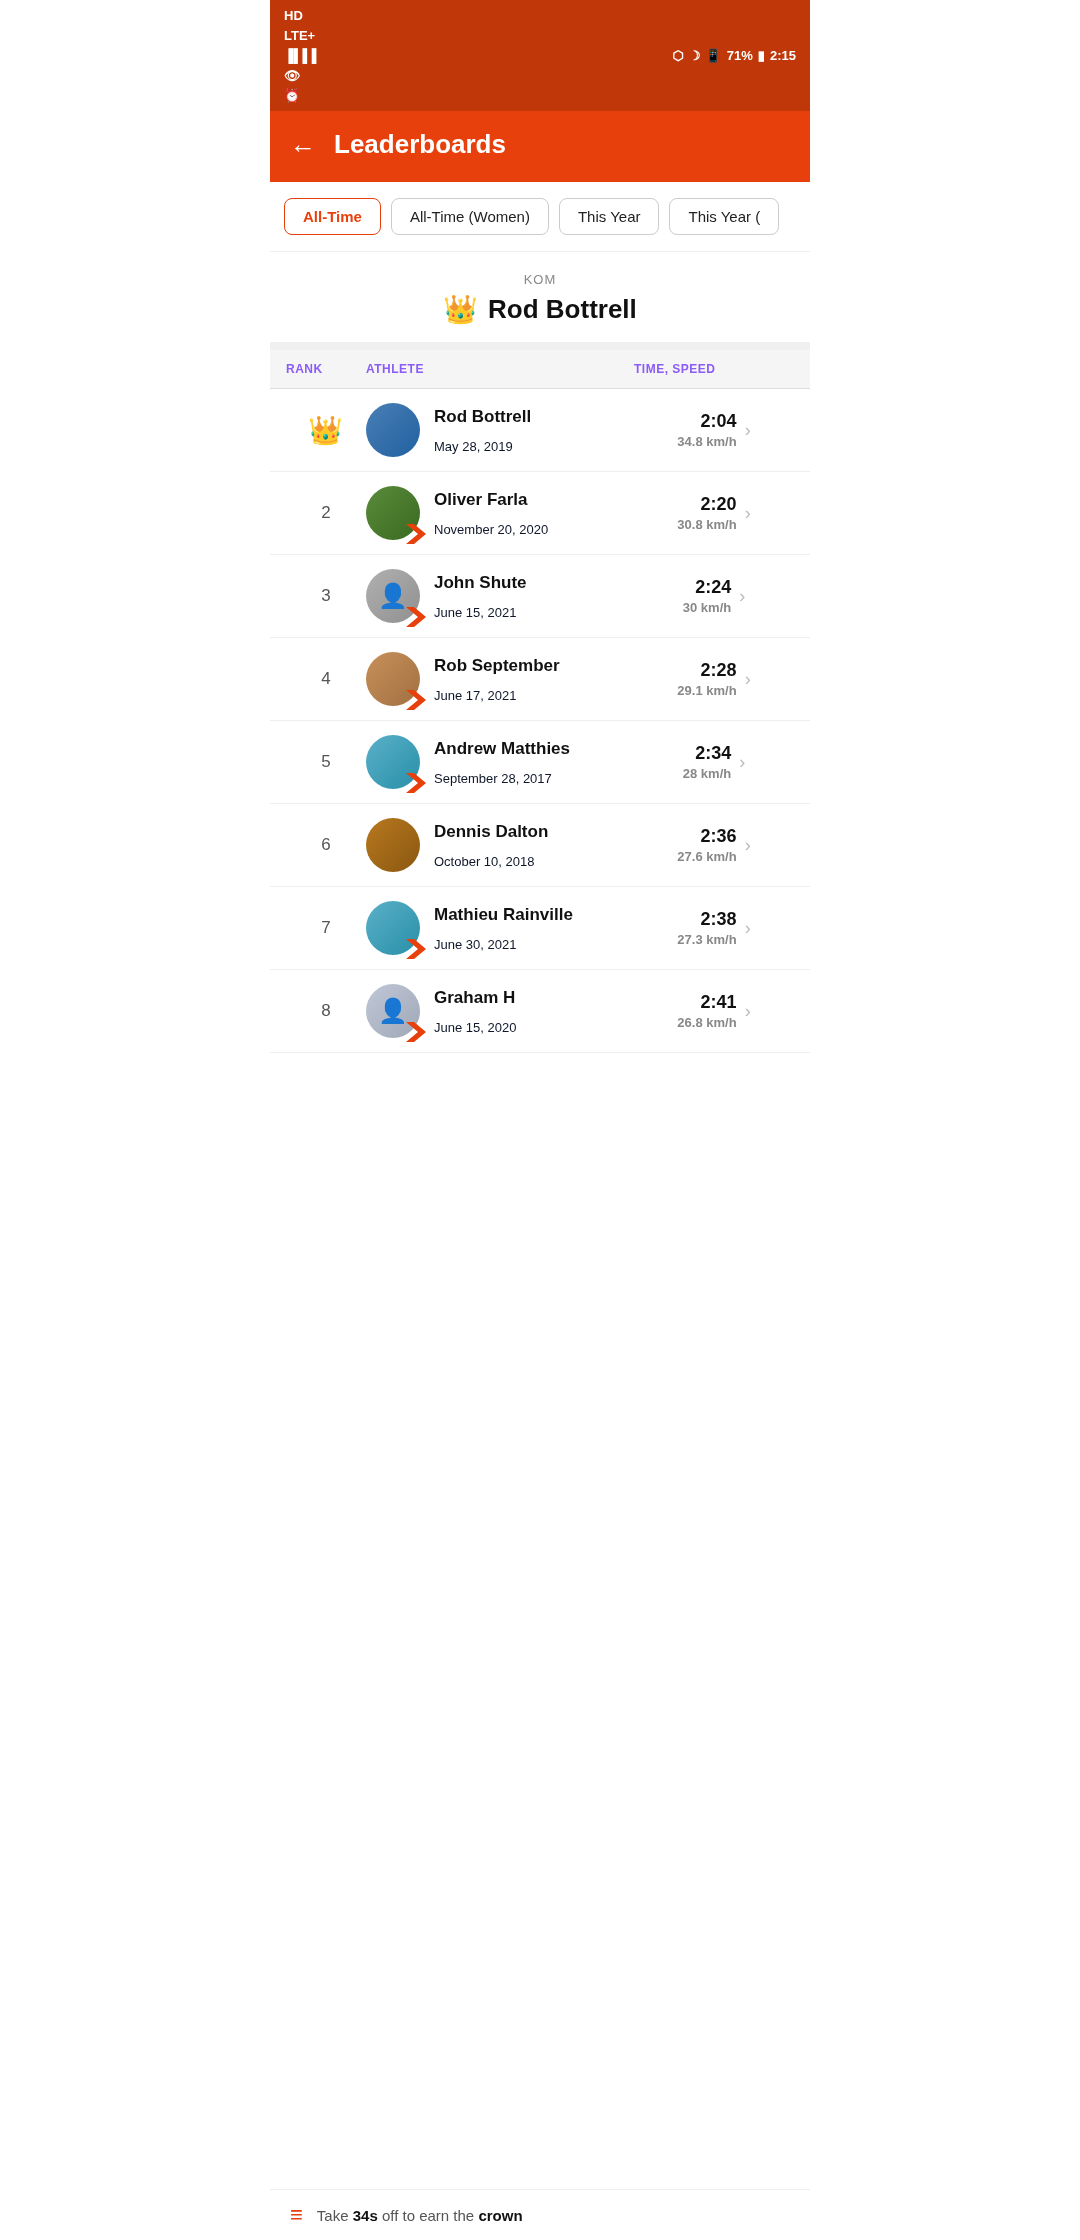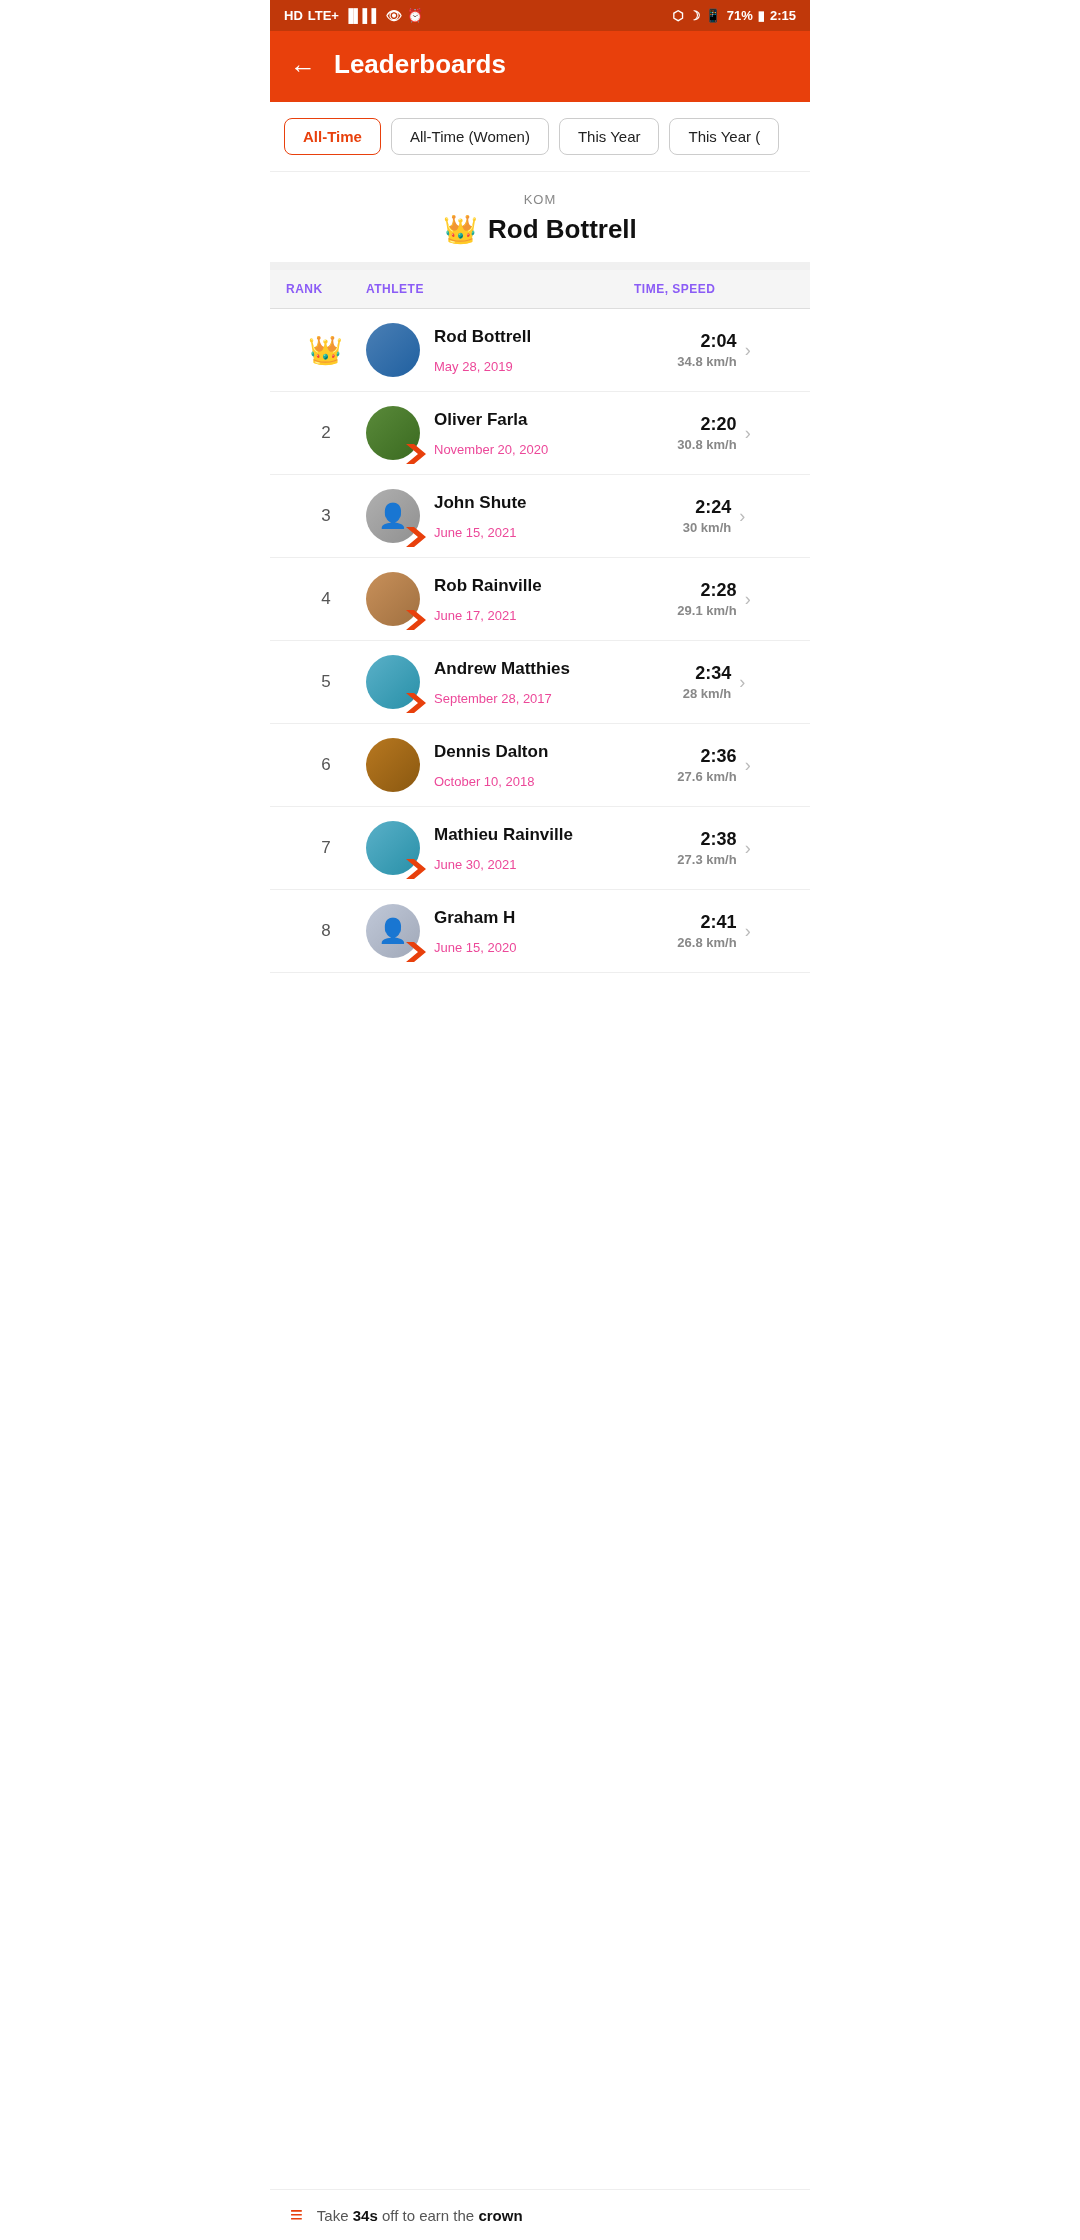--- a/index.html
+++ b/index.html
@@ -17,21 +17,21 @@
     .status-bar {
       background: #c0380a;
       color: #fff;
       padding: 8px 14px;
       display: flex;
       justify-content: space-between;
       align-items: center;
       font-size: 13px;
       font-weight: 600;
     }
-    .status-left { display: flex; align-items: flex-end; gap: 5px; }
+    .status-left { display: flex; align-items: flex-start; gap: 5px; flex-direction: column; }
     .status-right { display: flex; align-items: center; gap: 5px; }
 
     
     .header {
       background: #e8400c;
       color: #fff;
       padding: 18px 20px 22px;
       display: flex;
       align-items: center;
       gap: 18px;
@@ -153,21 +153,21 @@
     }
 
     .athlete-info {}
     .athlete-name {
       font-size: 17px;
       font-weight: 600;
       color: #111;
     }
     .athlete-date {
       font-size: 13px;
-      color: #ec4899;
+      color: #0f172a;
       margin-top: 12px;
     }
 
     .time-cell {
       display: flex;
       align-items: center;
       justify-content: center;
       gap: 8px;
     }
     .time-info { text-align: right; }
@@ -328,21 +328,21 @@
     <div class="leaderboard-row">
       <div class="rank-cell">
         <span class="rank-num">4</span>
       </div>
       <div class="athlete-cell">
         <div style="position: relative; flex-shrink: 0;">
           <div class="avatar-img" style="background: linear-gradient(135deg, rgb(200, 144, 90), rgb(160, 112, 64)); border-radius: 50%; width: 54px; height: 54px;"></div>
           <div style="position: absolute; bottom: -4px; right: -6px; width: 20px; height: 20px; background: rgb(232, 64, 12); clip-path: polygon(40% 0%, 100% 50%, 40% 100%, 0% 100%, 60% 50%, 0% 0%);"></div>
         </div>
         <div class="athlete-info">
-    <div class="athlete-name">Rob Rainville</div>
+    <div class="athlete-name">Rob September</div>
     <div class="athlete-date">June 17, 2021</div>
   </div>
       </div>
       <div class="time-cell">
     <div class="time-info">
       <div class="time-value">2:28</div>
       <div class="speed-value">29.1 km/h</div>
     </div>
     <span class="chevron-right">›</span>
   </div>

